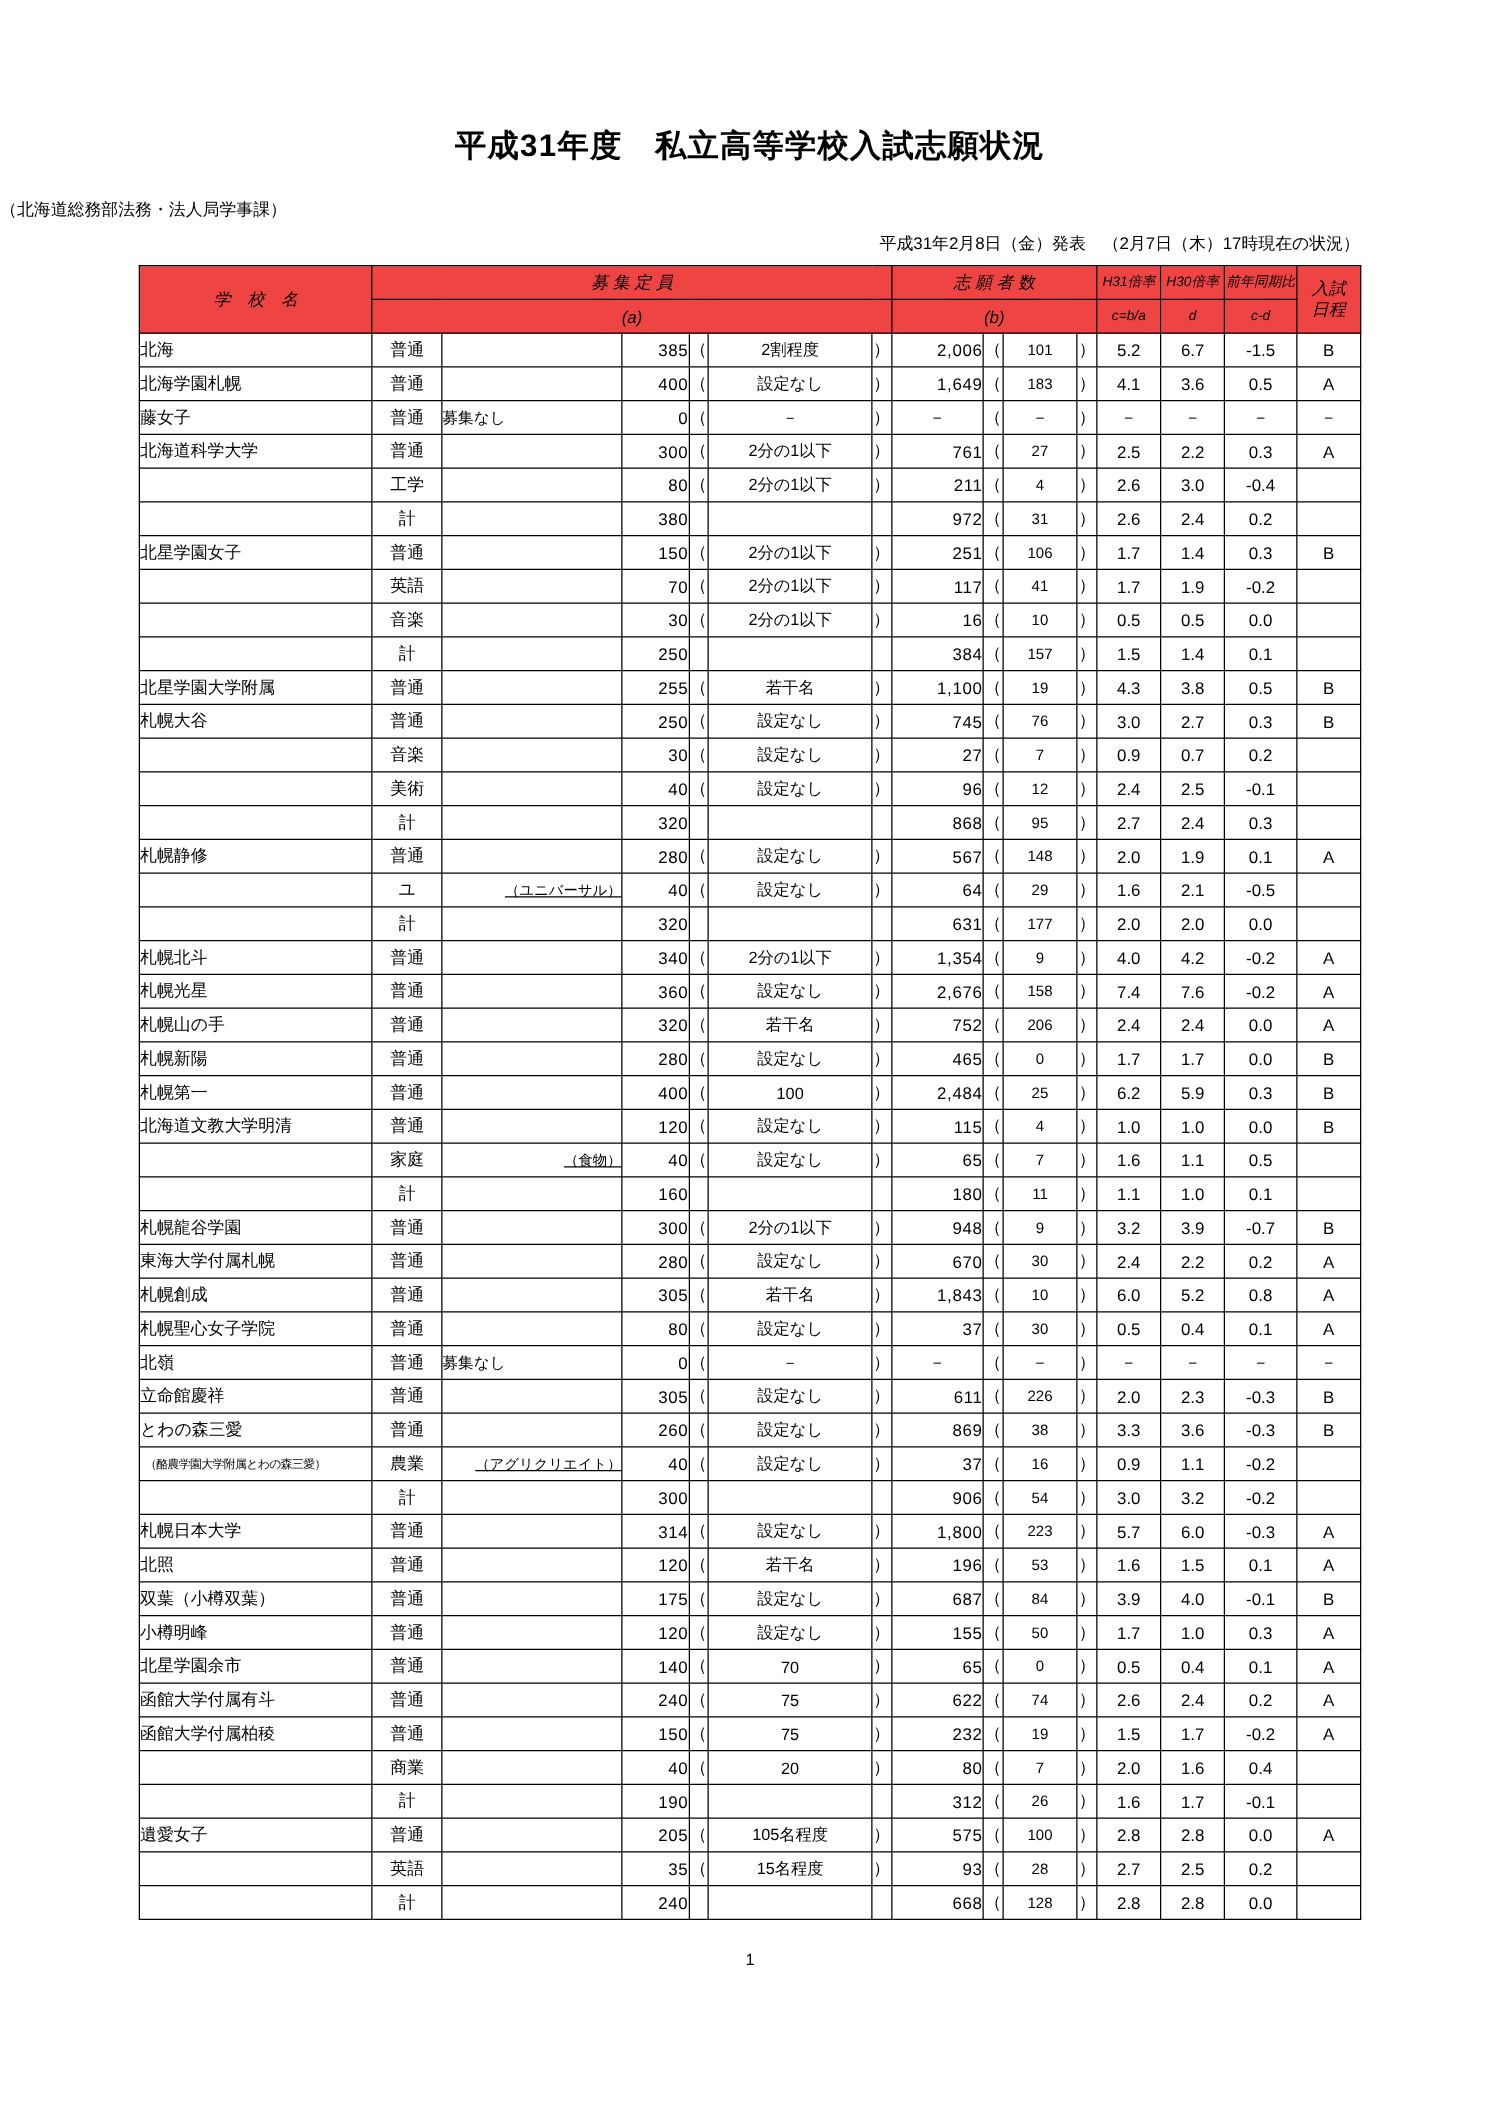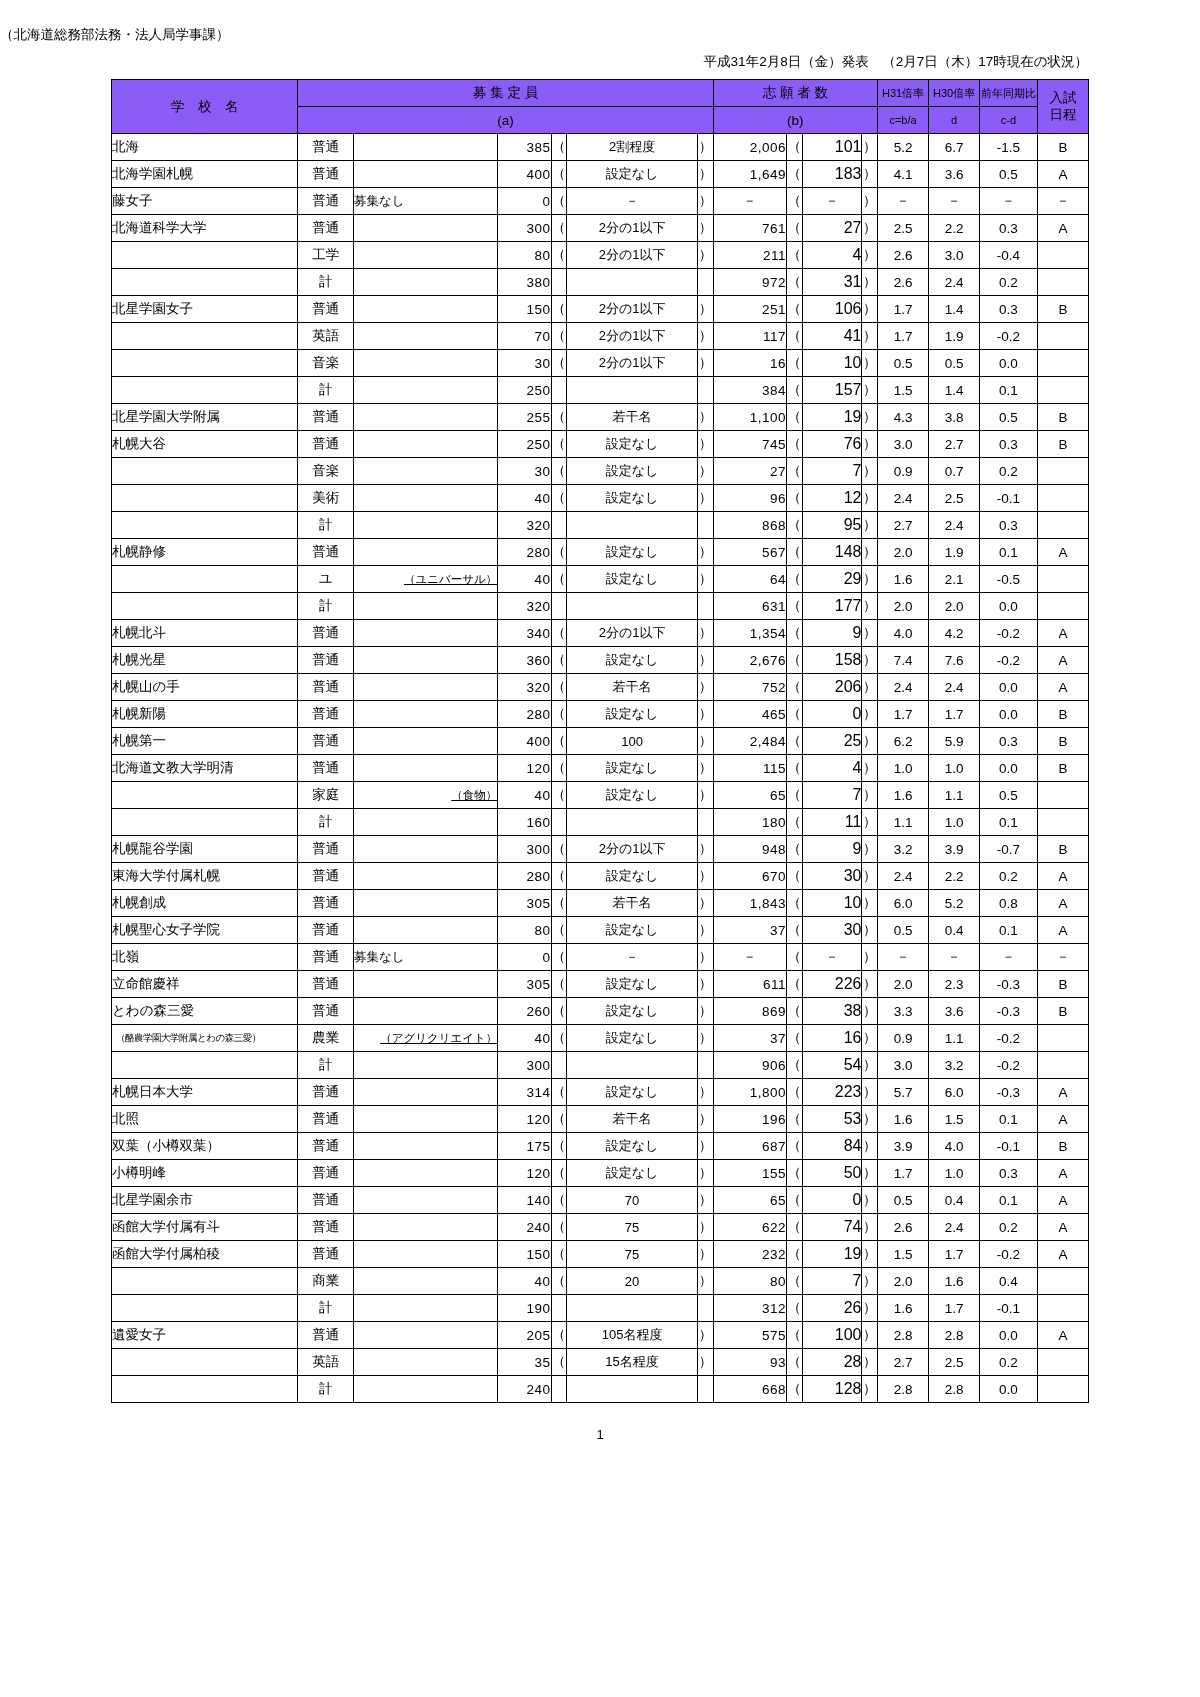--- a/index.html
+++ b/index.html
@@ -50,23 +50,24 @@
     font-size: 13px;
   }
   table.main td, table.main th {
     border: 1px solid #000;
     padding: 0;
     height: 26px;
     vertical-align: middle;
     font-weight: normal;
   }
   thead td {
-    background: #8b5cf6;
+    background: #ef4444;
     text-align: center;
     font-size: 13.5px;
+    font-style: italic;
   }
   thead td.small {
     font-size: 11px;
     line-height: 1.15;
   }
   .hdr-two {
     line-height: 1.25;
   }
   .hdr-two .l1 { display: block; }
 
@@ -121,23 +122,23 @@
   td.paren {
     text-align: center;
     font-size: 13.5px;
   }
   td.qnote {
     text-align: center;
     padding-right: 10px;
     font-size: 13px;
   }
   td.appsub {
-    text-align: right;
+    text-align: center;
     padding-right: 6px;
-    font-size: 16px;
+    font-size: 12px;
   }
   td.ratio {
     text-align: center;
     font-size: 13.5px;
   }
   td.sched {
     text-align: center;
     font-size: 13.5px;
   }
   td.dash {
@@ -148,20 +149,21 @@
     text-align: center;
     font-size: 13px;
     margin-top: 24px;
   }
 </style>
 </head>
 <body>
 
 <div class="page">
 
+  <div class="doc-title">平成31年度　私立高等学校入試志願状況</div>
 
   <div class="issuer">（北海道総務部法務・法人局学事課）</div>
 
   <div class="dateline">平成31年2月8日（金）発表　（2月7日（木）17時現在の状況）</div>
 
   <table class="main">
     <colgroup>
       <col class="c-school">
       <col class="c-course">
       <col class="c-note">

